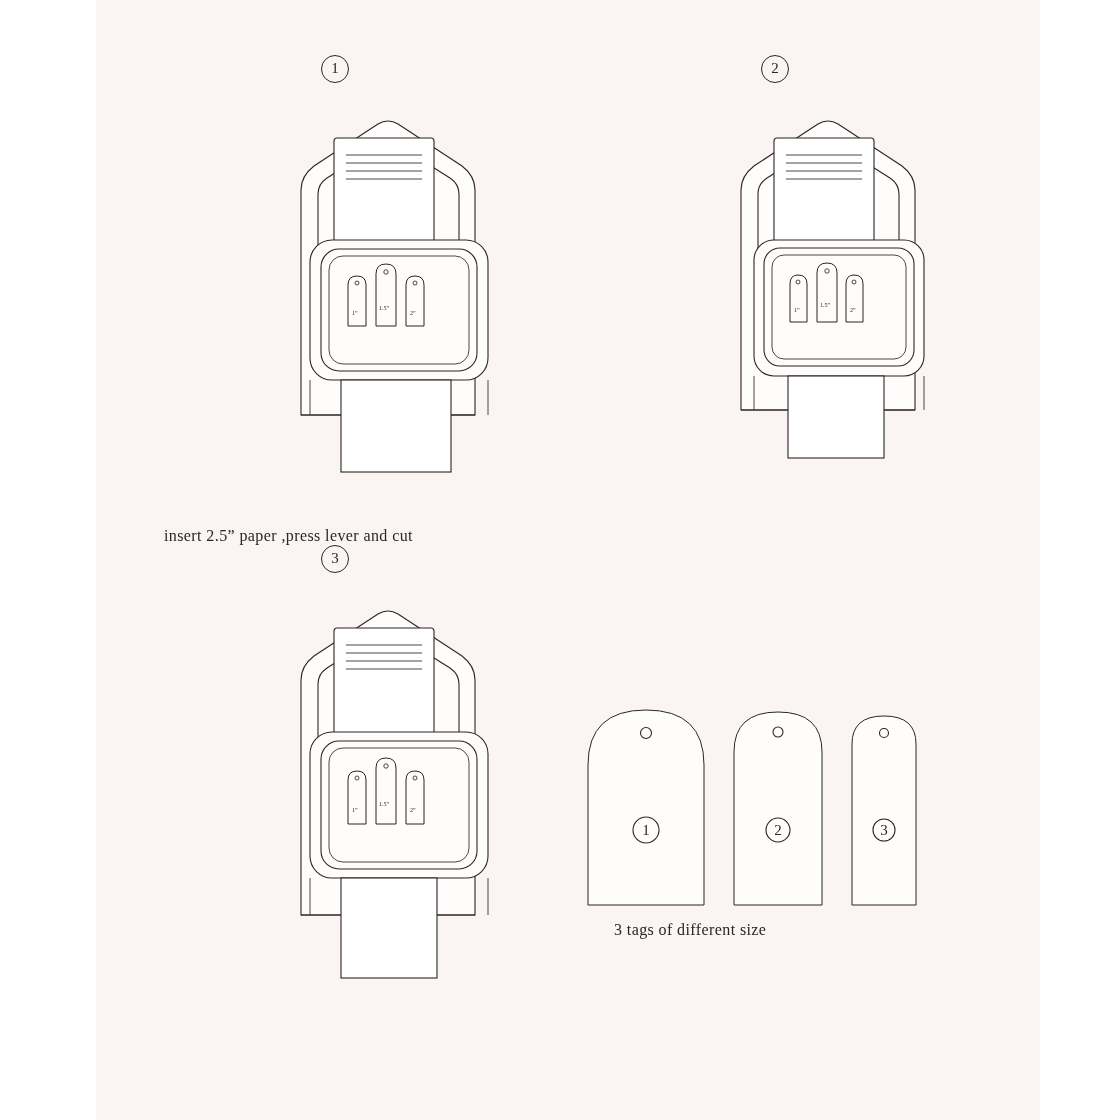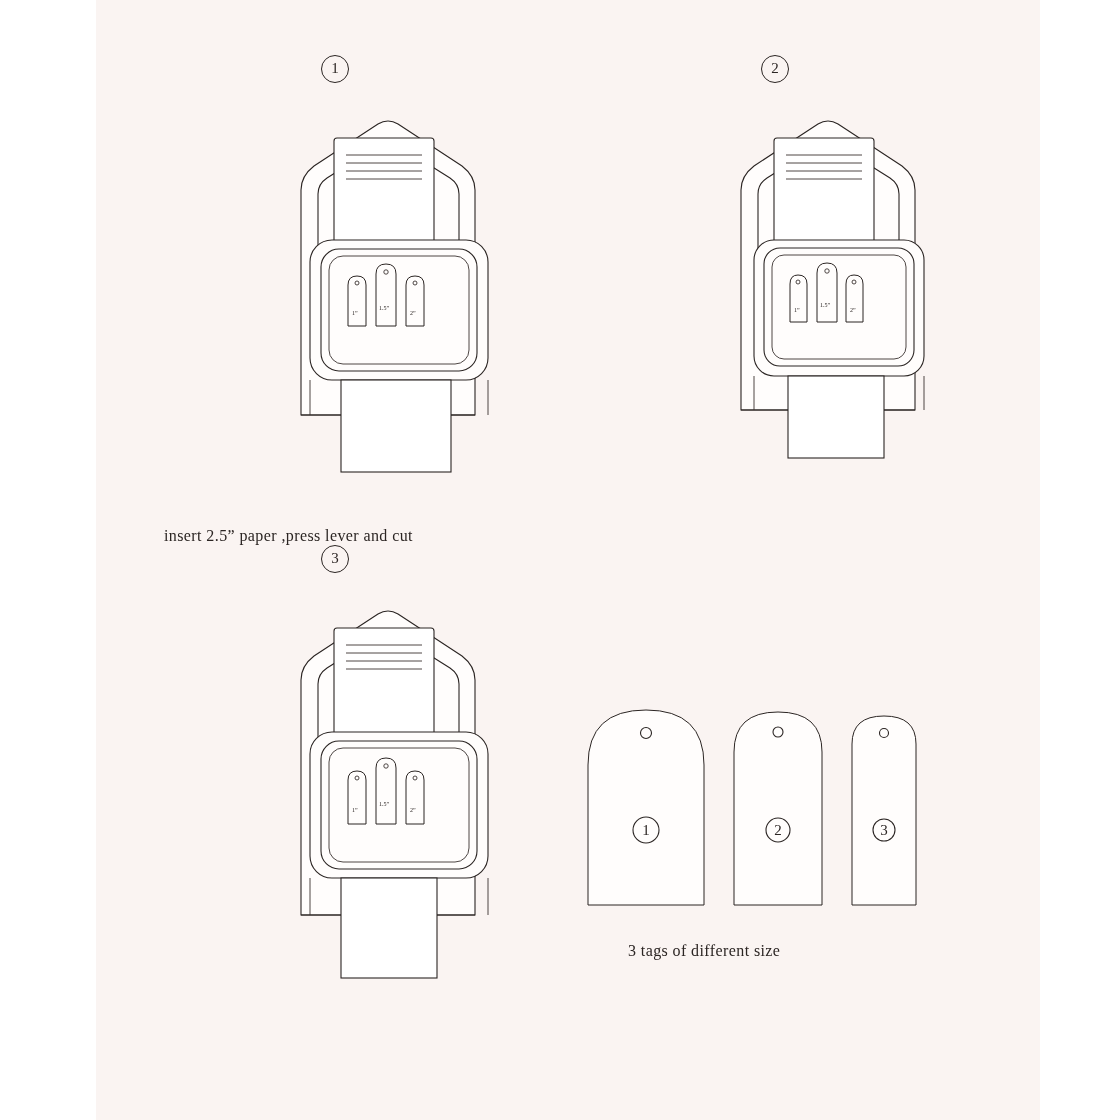--- a/index.html
+++ b/index.html
@@ -199,17 +199,17 @@
           </g>
 
           <g>
             <path class="tagshape" d="M286 54 Q286 26 318 26 Q350 26 350 54 L350 215 L286 215 Z"></path>
             <circle class="ln" cx="318" cy="43" r="4.5" fill="#ffffff"></circle>
             <circle class="ln" cx="318" cy="140" r="11" fill="none"></circle>
             <text class="tagnum" x="318" y="145">3</text>
           </g>
         </svg>
       </div>
-      <div class="caption" style="left:48px; top:252px;margin-left:14px;">3 tags of different size</div>
+      <div class="caption" style="left:48px; top:231px;">3 tags of different size</div>
     </div>
 
   </div>
 </div>
 
 </body></html>

